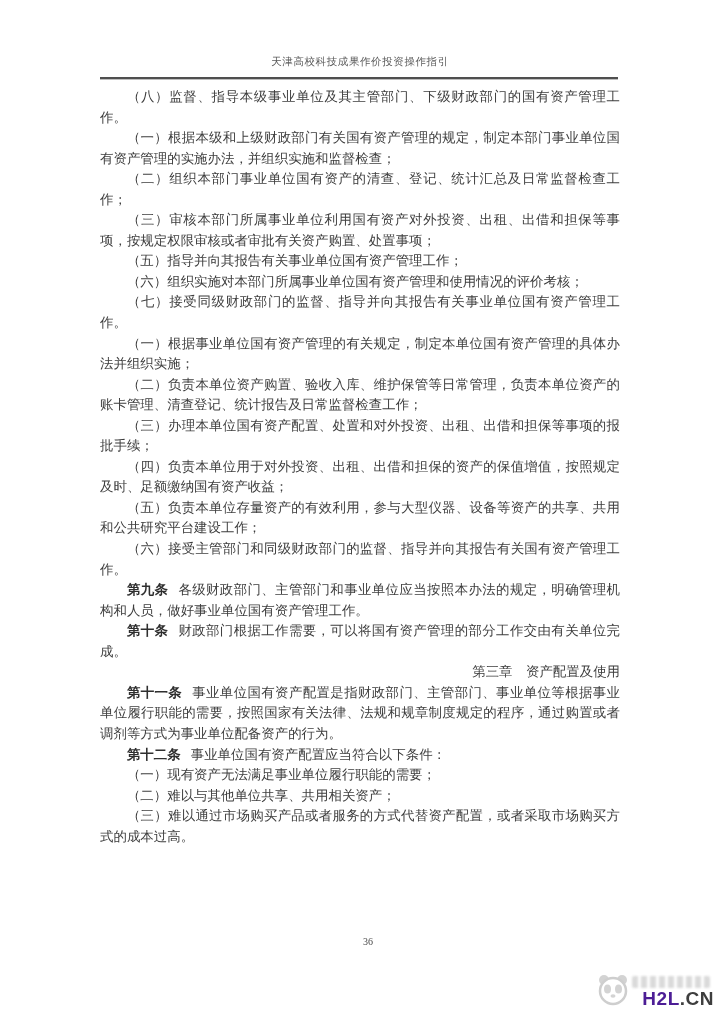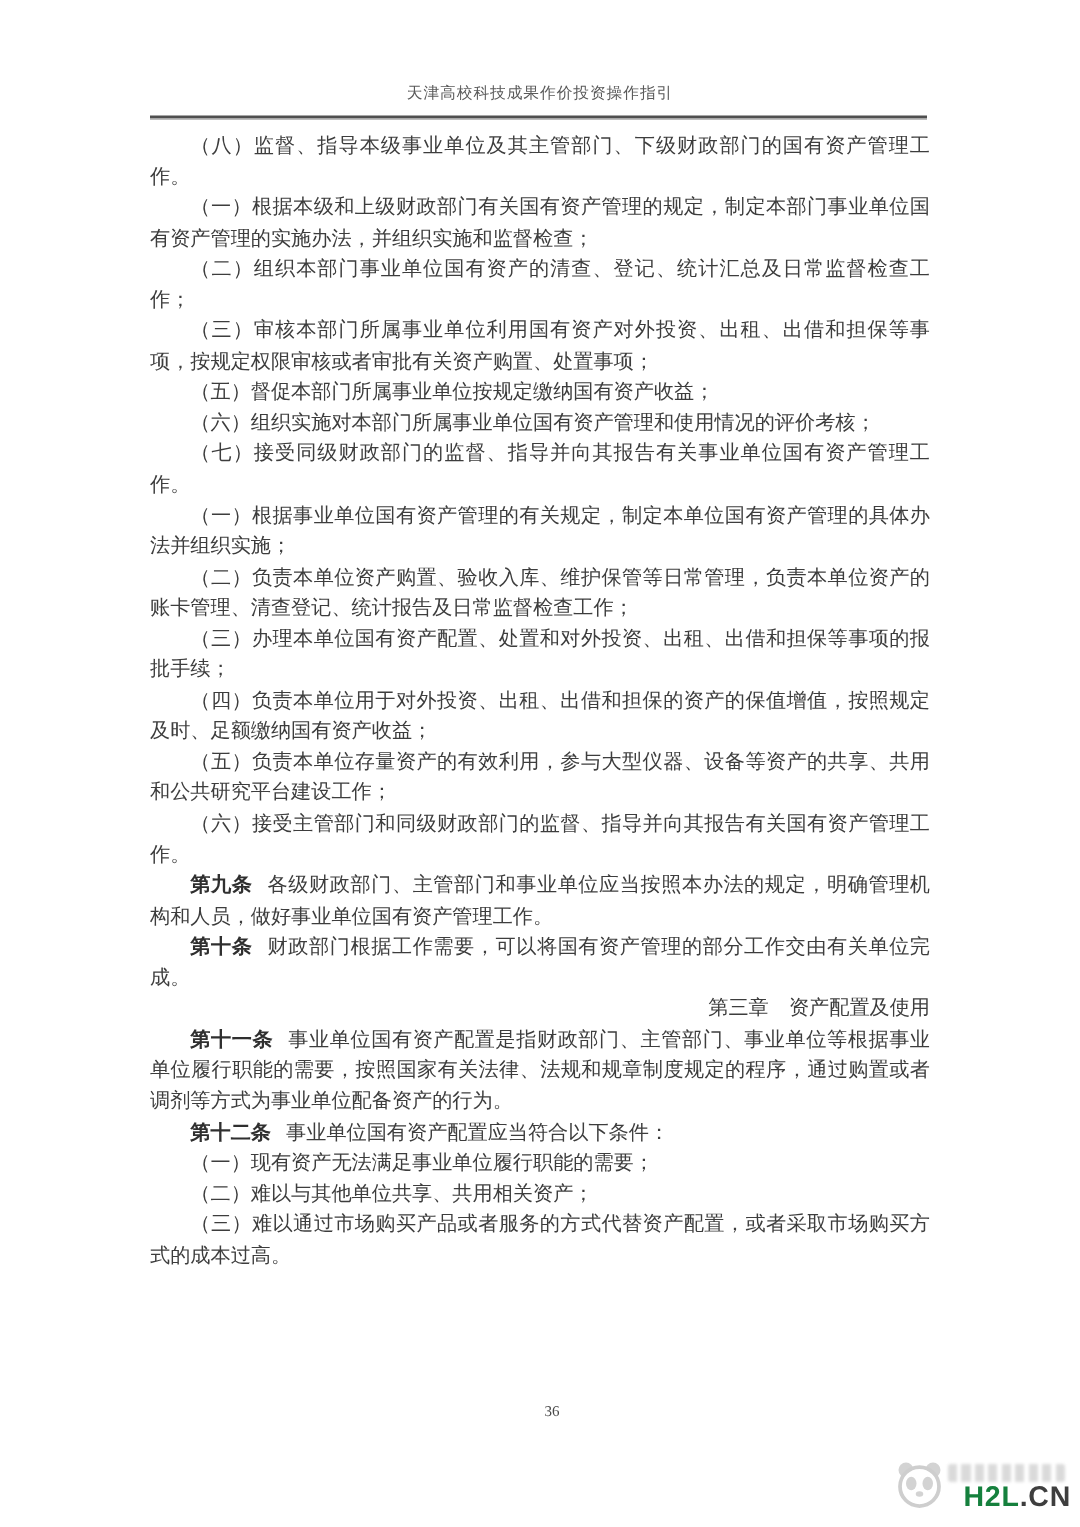--- a/index.html
+++ b/index.html
@@ -49,38 +49,38 @@
     background:repeating-linear-gradient(90deg,#d2d2d2 0 6px,#ffffff 6px 9px);
     border-radius:2px;
     filter:blur(1px);
     opacity:0.8;
   }
   .watermark .brand{
     position:absolute;right:4px;bottom:2px;
     font-size:19px;font-weight:bold;letter-spacing:0.5px;
     white-space:nowrap;
   }
-  .brand-orange{color:#15803d;}
+  .brand-orange{color:#4c1d95;}
   .brand-dark{color:#3e3e3e;}
 </style>
 </head>
 <body>
 
 <div class="page">
 
   <div class="header-title">天津高校科技成果作价投资操作指引</div>
 
   <div class="header-rule"></div>
 
   <main class="content">
       <p>（八）监督、指导本级事业单位及其主管部门、下级财政部门的国有资产管理工作。</p>
       <p>（一）根据本级和上级财政部门有关国有资产管理的规定，制定本部门事业单位国有资产管理的实施办法，并组织实施和监督检查；</p>
       <p>（二）组织本部门事业单位国有资产的清查、登记、统计汇总及日常监督检查工作；</p>
       <p>（三）审核本部门所属事业单位利用国有资产对外投资、出租、出借和担保等事项，按规定权限审核或者审批有关资产购置、处置事项；</p>
-      <p>（五）督促本部门所属事业单位按规定缴纳国有资产收益；</p>
+      <p>（五）指导并向其报告有关事业单位国有资产管理工作；</p>
       <p>（六）组织实施对本部门所属事业单位国有资产管理和使用情况的评价考核；</p>
       <p>（七）接受同级财政部门的监督、指导并向其报告有关事业单位国有资产管理工作。</p>
       <p>（一）根据事业单位国有资产管理的有关规定，制定本单位国有资产管理的具体办法并组织实施；</p>
       <p>（二）负责本单位资产购置、验收入库、维护保管等日常管理，负责本单位资产的账卡管理、清查登记、统计报告及日常监督检查工作；</p>
       <p>（三）办理本单位国有资产配置、处置和对外投资、出租、出借和担保等事项的报批手续；</p>
       <p>（四）负责本单位用于对外投资、出租、出借和担保的资产的保值增值，按照规定及时、足额缴纳国有资产收益；</p>
       <p>（五）负责本单位存量资产的有效利用，参与大型仪器、设备等资产的共享、共用和公共研究平台建设工作；</p>
       <p>（六）接受主管部门和同级财政部门的监督、指导并向其报告有关国有资产管理工作。</p>
       <p><b class="lead">第九条</b>各级财政部门、主管部门和事业单位应当按照本办法的规定，明确管理机构和人员，做好事业单位国有资产管理工作。</p>
       <p><b class="lead">第十条</b>财政部门根据工作需要，可以将国有资产管理的部分工作交由有关单位完成。</p>

